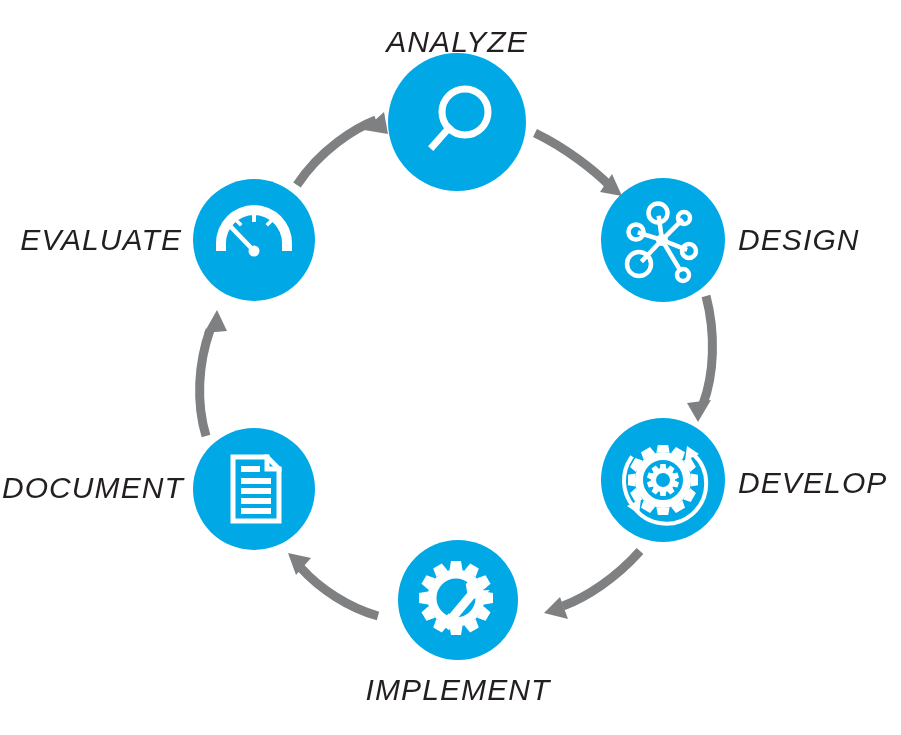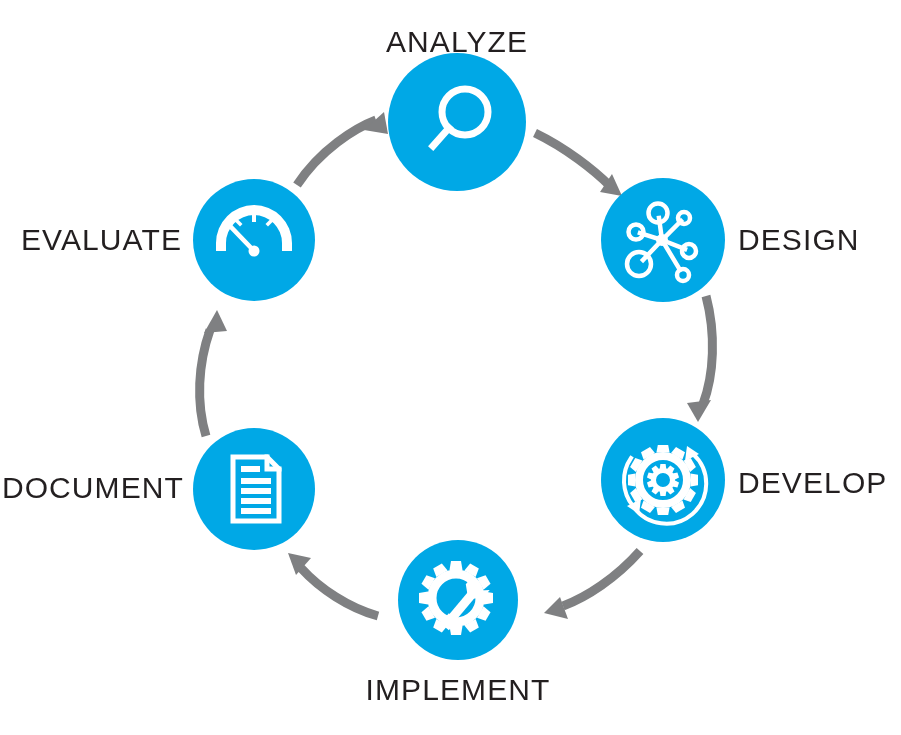--- a/index.html
+++ b/index.html
@@ -10,20 +10,21 @@
   body {
     width: 901px;
     height: 735px;
     font-family: "Liberation Sans", sans-serif;
     overflow: hidden;
   }
   #diagram-root {
     position: relative;
     width: 901px;
     height: 735px;
+    font-style: italic;
   }
   svg.cycle {
     display: block;
     width: 901px;
     height: 735px;
   }
   .node-label {
     font-family: "Liberation Sans", sans-serif;
     font-size: 30px;
     font-weight: 300;

